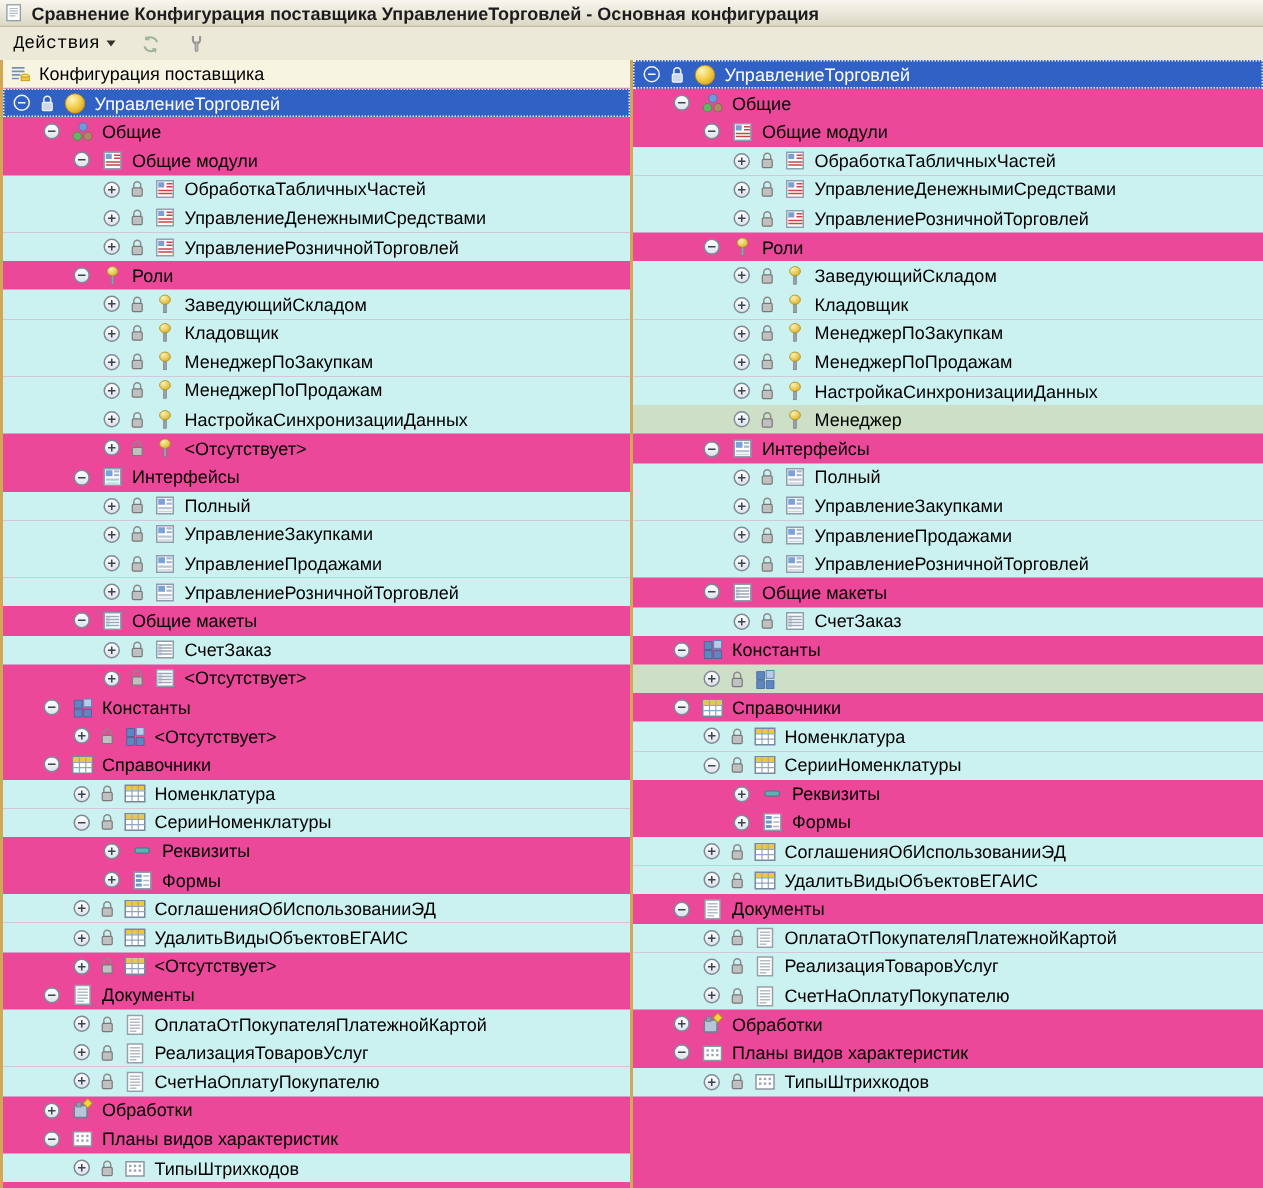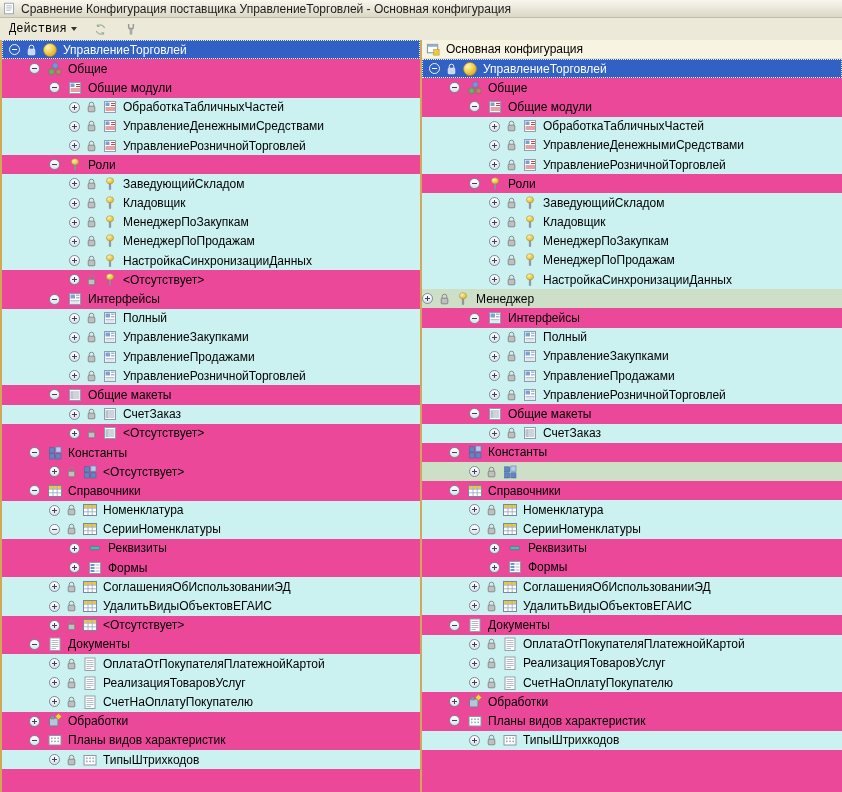--- a/index.html
+++ b/index.html
@@ -7,21 +7,21 @@
     width:842px;height:792px;overflow:hidden;position:relative;
     font-family:"Liberation Sans",sans-serif;font-size:12px;color:#000;
     background:#ece9d8;
   }
   
   .titlebar{
     height:18px;box-sizing:border-box;display:flex;align-items:center;gap:5px;
     padding-left:3px;background:linear-gradient(180deg,#f8f6ee,#dcd8c6);
     border-bottom:1px solid #c2bda6;white-space:nowrap;overflow:hidden;
   }
-  .titlebar .t{font-weight:normal;color:#1c1c1c}
+  .titlebar .t{font-weight:bold;color:#1c1c1c}
   
   .toolbar{
     height:22px;box-sizing:border-box;display:flex;align-items:center;
     padding:0 5px;gap:8px;background:#ece9d8;font-family:Liberation Mono, monospace;
   }
   .tb-btn{display:flex;align-items:center;gap:4px;padding:1px 3px;border:1px solid transparent;border-radius:2px;cursor:default}
   .caret{width:0;height:0;border-left:3px solid transparent;border-right:3px solid transparent;border-top:4px solid #33332a}
   
   .panels{
     display:flex;height:752px;box-sizing:border-box;background:#fff;
@@ -93,20 +93,30 @@
       <svg viewBox="0 0 16 16" width="14" height="14">
           <path d="M5.3 2.3v3a2.7 2.7 0 0 0 5.4 0v-3" fill="none" stroke="#969696" stroke-width="1.6"></path>
           <rect x="6.9" y="6.6" width="2.2" height="7.6" rx="1" fill="#b4b4b4" stroke="#808080" stroke-width="0.5"></rect>
         </svg>
     </span>
   </span>
 </div>
 
 <div class="panels">
   <div class="panel left">
+    <div class="phead">
+      <span class="hicon">
+        <svg viewBox="0 0 16 16" width="15" height="15">
+            <path d="M2 3.5h9M2 6h9M2 8.5h6M2 11h5" stroke="#7090b8" stroke-width="1.2"></path>
+            <rect x="8.6" y="9" width="5.8" height="3.6" fill="#f0c83c" stroke="#b89418" stroke-width="0.6"></rect>
+            <ellipse cx="11.5" cy="9" rx="2.9" ry="1.1" fill="#f8dc6a" stroke="#b89418" stroke-width="0.6"></ellipse>
+          </svg>
+      </span>
+      <span>Конфигурация поставщика</span>
+    </div>
     <div class="tree" id="tree-left">
         <div class="row sel" style="padding-left: 7px;">
           <span class="exp"></span>
           <span class="lock hicon"><svg viewBox="0 0 9 12" width="9" height="12">
               <path d="M2.2 5.2V3.5a2.3 2.3 0 0 1 4.6 0v1.7" fill="none" stroke="#8a8a8a" stroke-width="1"></path>
               <rect x="1.2" y="5.2" width="6.6" height="5.6" rx="0.8" fill="#c0c0c0" stroke="#787878" stroke-width="0.8"></rect>
             </svg></span>
           <span class="ticon"><svg viewBox="0 0 16 16" width="16" height="16">
               <defs>
                 <radialGradient id="gy" cx="35%" cy="30%" r="75%">
@@ -621,30 +631,20 @@
                 <rect x="7.2" y="8.6" width="1.6" height="1.6"></rect>
                 <rect x="10.4" y="8.6" width="1.6" height="1.6"></rect>
               </g>
             </svg></span>
           <span class="lbl">ТипыШтрихкодов</span>
         </div>
       </div>
   </div>
   <div class="vsep"></div>
   <div class="panel right">
-    <div class="phead">
-      <span class="hicon">
-        <svg viewBox="0 0 16 16" width="15" height="15">
-            <rect x="1.5" y="2.5" width="11" height="9" fill="#fff" stroke="#7888a8"></rect>
-            <rect x="1.5" y="2.5" width="11" height="2.6" fill="#90aed6"></rect>
-            <rect x="8.2" y="8.2" width="5.8" height="5.8" fill="#f0c83c" stroke="#b89418" stroke-width="0.6"></rect>
-          </svg>
-      </span>
-      <span>Основная конфигурация</span>
-    </div>
     <div class="tree" id="tree-right">
         <div class="row sel" style="padding-left: 7px;">
           <span class="exp"></span>
           <span class="lock hicon"><svg viewBox="0 0 9 12" width="9" height="12">
               <path d="M2.2 5.2V3.5a2.3 2.3 0 0 1 4.6 0v1.7" fill="none" stroke="#8a8a8a" stroke-width="1"></path>
               <rect x="1.2" y="5.2" width="6.6" height="5.6" rx="0.8" fill="#c0c0c0" stroke="#787878" stroke-width="0.8"></rect>
             </svg></span>
           <span class="ticon"><svg viewBox="0 0 16 16" width="16" height="16">
               <defs>
                 <radialGradient id="gy" cx="35%" cy="30%" r="75%">
@@ -811,21 +811,21 @@
                 <radialGradient id="gr" cx="35%" cy="30%" r="80%">
                   <stop offset="0%" stop-color="#faf0b0"></stop>
                   <stop offset="100%" stop-color="#d9b020"></stop>
                 </radialGradient>
               </defs>
               <rect x="7.1" y="7" width="1.8" height="6.5" fill="#9aa0a8" stroke="#70767e" stroke-width="0.4"></rect>
               <ellipse cx="8" cy="4.8" rx="3.6" ry="3.1" fill="url(#gr)" stroke="#a88a18" stroke-width="0.5"></ellipse>
             </svg></span>
           <span class="lbl">НастройкаСинхронизацииДанных</span>
         </div>
-        <div class="row added" style="">
+        <div class="row added" style="padding-left: 67px;">
           <span class="exp plus"></span>
           <span class="lock hicon"><svg viewBox="0 0 9 12" width="9" height="12">
               <path d="M2.2 5.2V3.5a2.3 2.3 0 0 1 4.6 0v1.7" fill="none" stroke="#8a8a8a" stroke-width="1"></path>
               <rect x="1.2" y="5.2" width="6.6" height="5.6" rx="0.8" fill="#c0c0c0" stroke="#787878" stroke-width="0.8"></rect>
             </svg></span>
           <span class="ticon"><svg viewBox="0 0 16 16" width="16" height="16">
               <defs>
                 <radialGradient id="gr" cx="35%" cy="30%" r="80%">
                   <stop offset="0%" stop-color="#faf0b0"></stop>
                   <stop offset="100%" stop-color="#d9b020"></stop>

